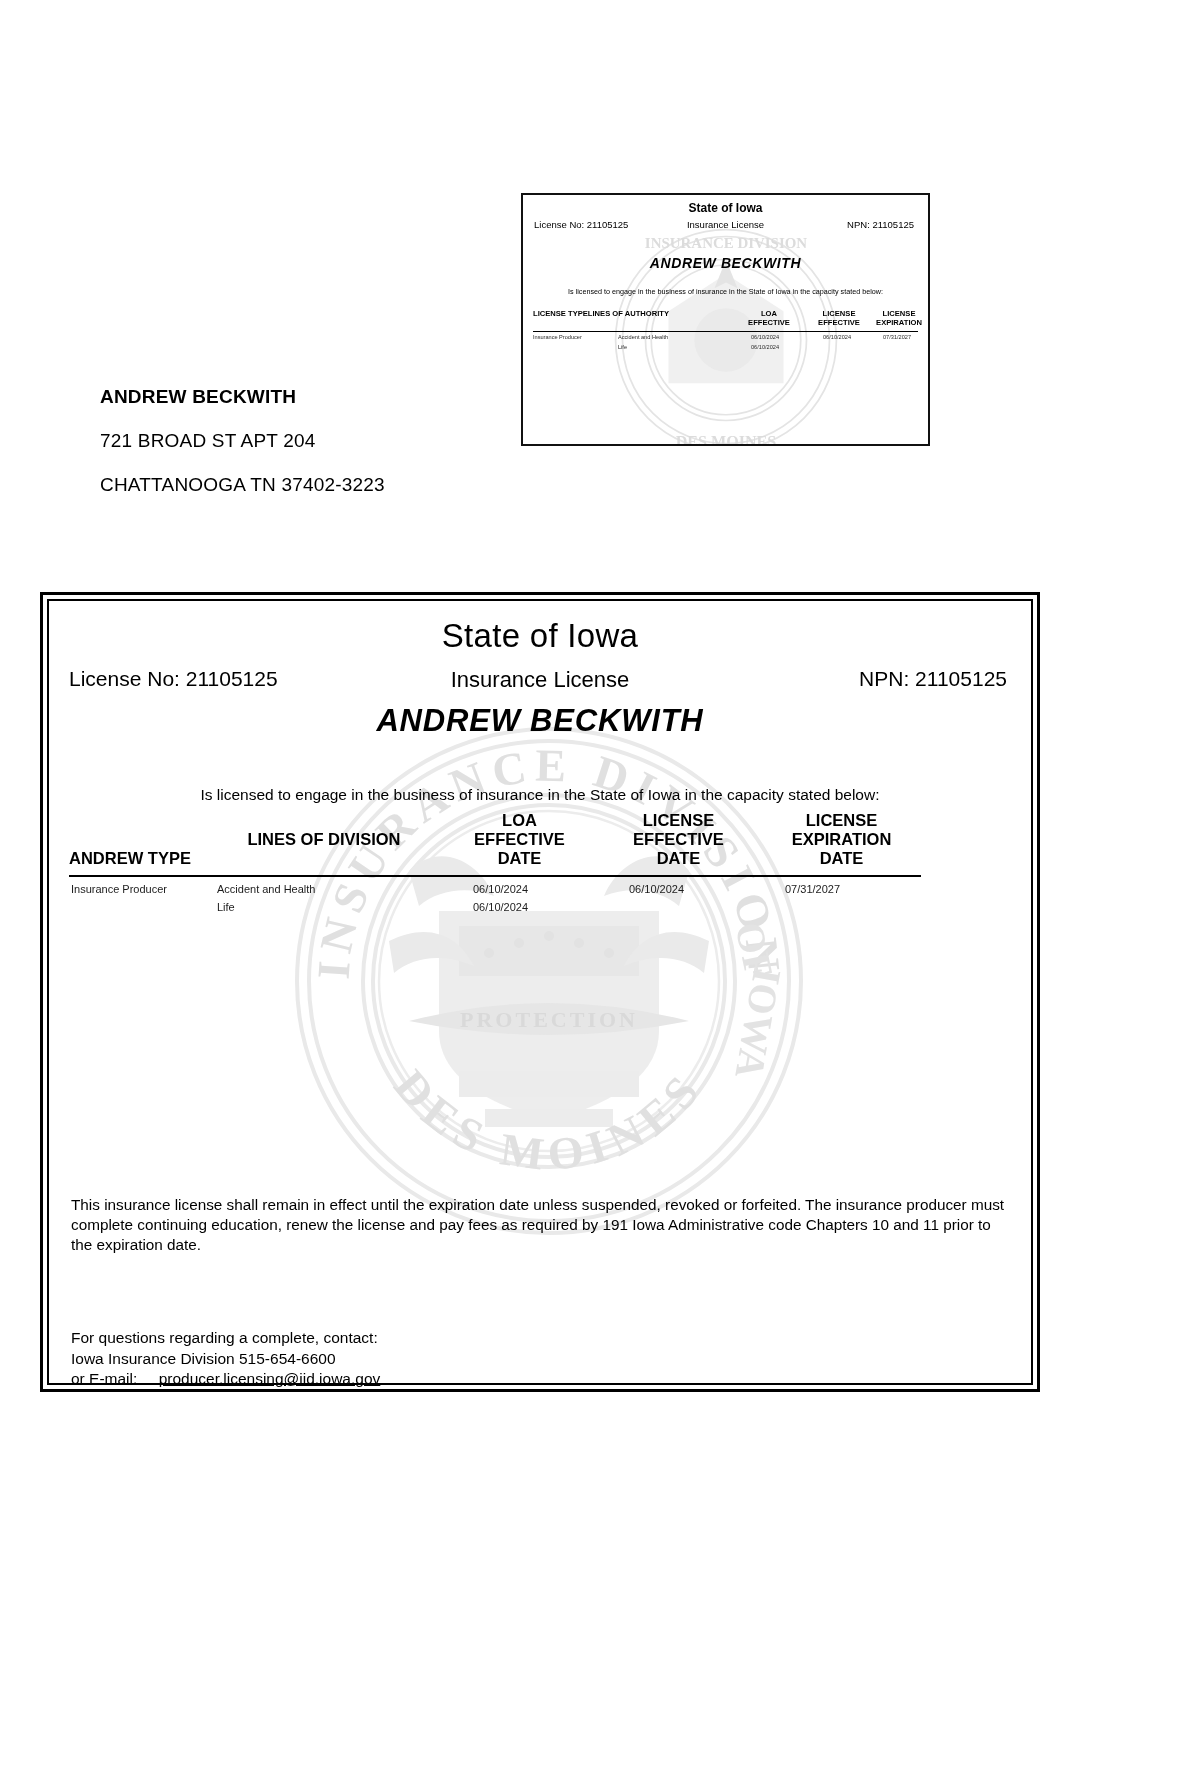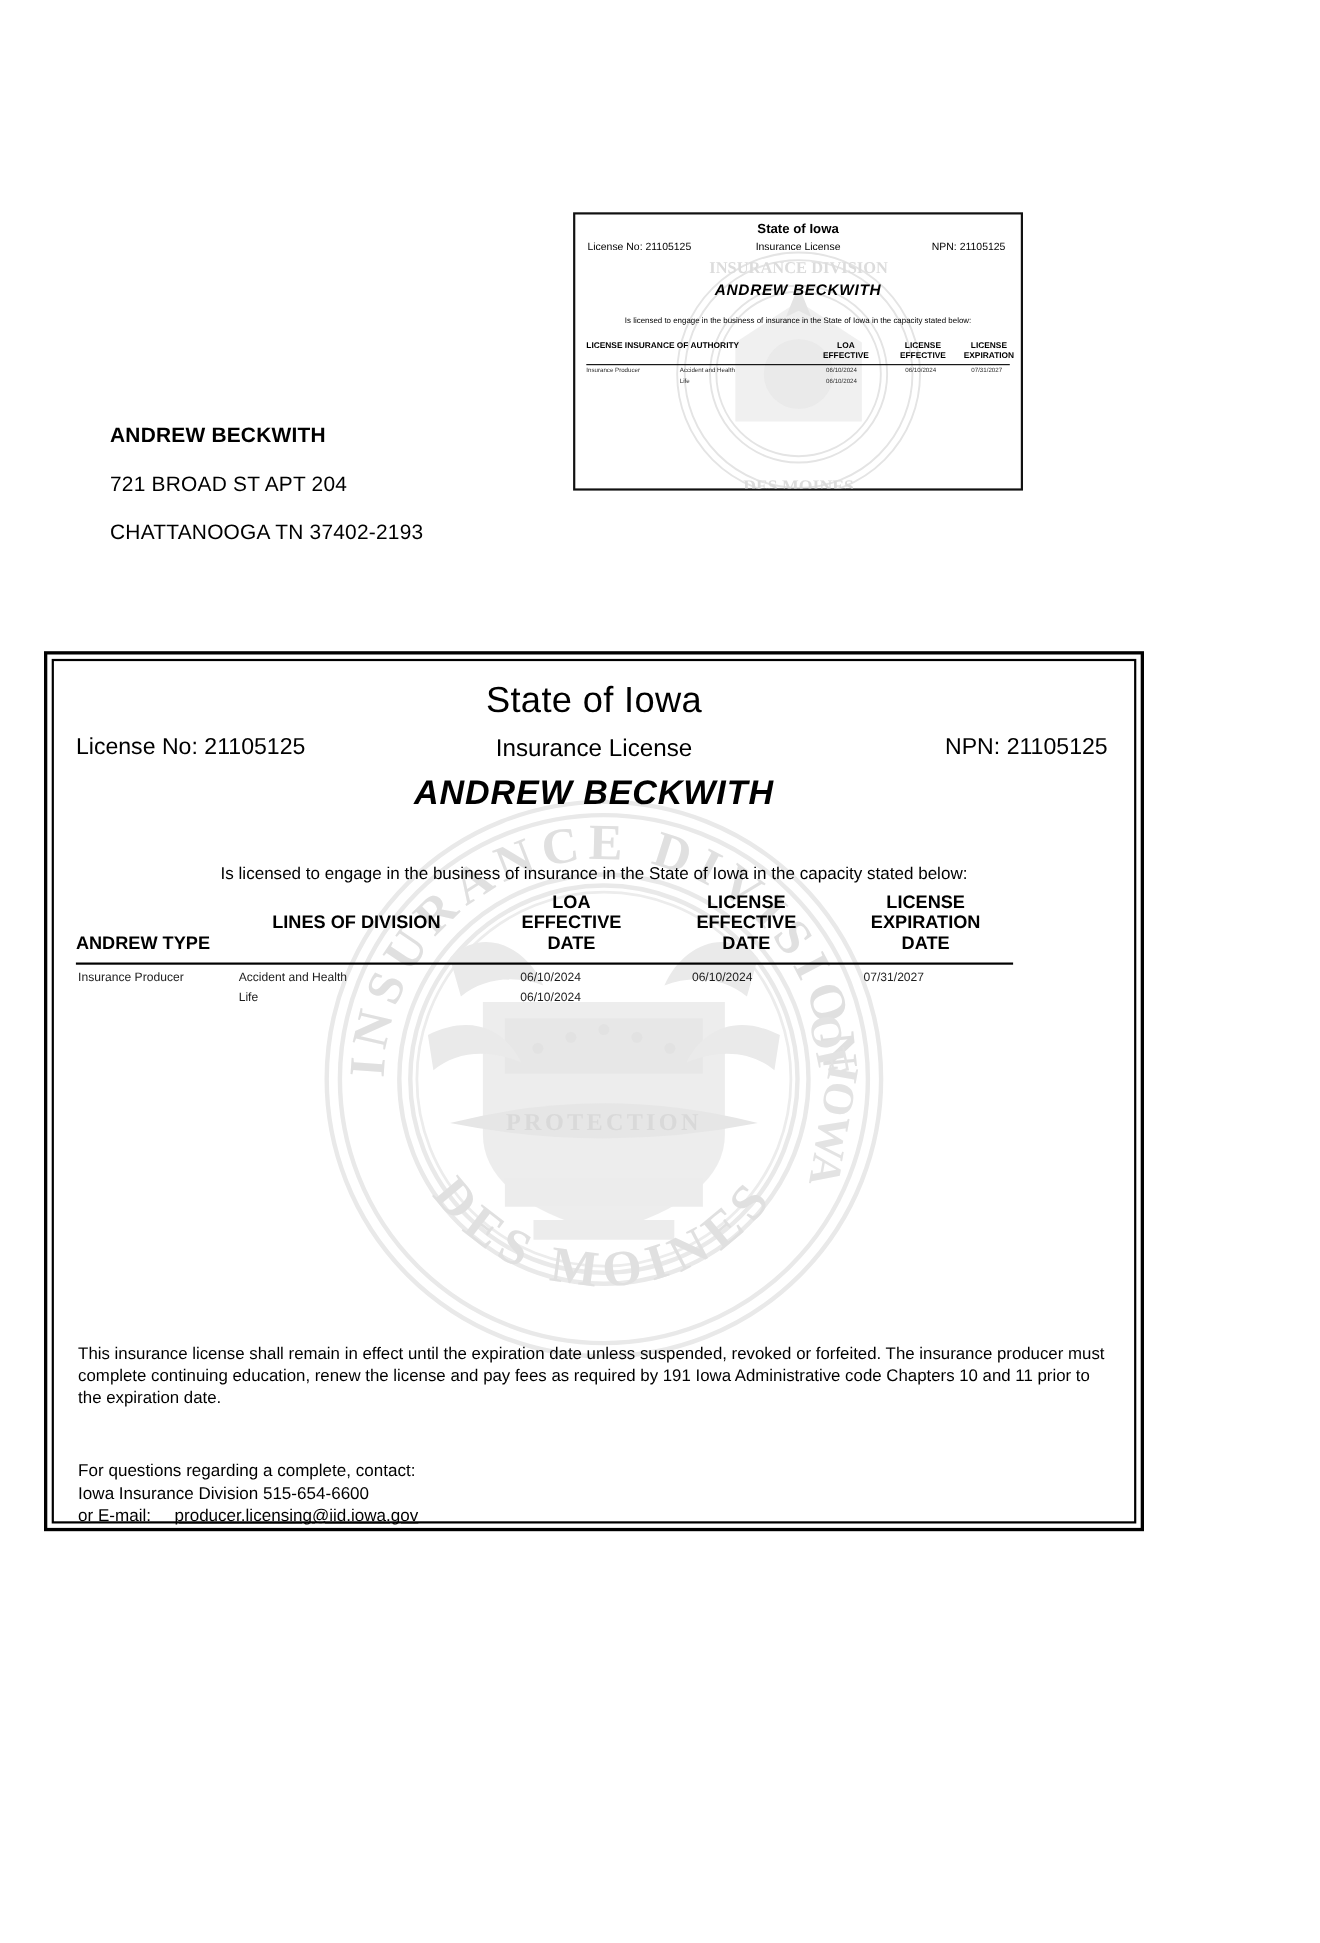--- a/index.html
+++ b/index.html
@@ -217,42 +217,41 @@
   }
 
   .m-discl {
     position: absolute;
     left: 22px;
     right: 20px;
     top: 594px;
     font-size: 15.3px;
     line-height: 20px;
     text-align: left;
-    margin-top: 26px;
   }
 
   .m-contact {
     position: absolute;
     left: 22px;
     top: 727px;
     font-size: 15.5px;
     line-height: 20.5px;
   }
   .m-contact .email {
     text-decoration: underline;
     margin-left: 17px;
   }
 </style>
 </head>
 <body>
 
 <div class="address-block">
   <div class="address-name">ANDREW BECKWITH</div>
   <div class="address-line">721 BROAD ST APT 204</div>
-  <div class="address-line">CHATTANOOGA TN 37402-2193</div>
+  <div class="address-line">CHATTANOOGA TN 37402-3223</div>
 </div>
 
 <div class="cert" id="mini-card">
   <div class="cert-inner">
 
     <div class="seal" style="left:88px; top:30px; width:230px; height:230px;">
       <svg width="230" height="230" viewBox="0 0 400 400">
         <g fill="none" stroke="#e4e4e4" stroke-width="3">
           <circle cx="200" cy="200" r="192"></circle>
           <circle cx="200" cy="200" r="180"></circle>
@@ -274,21 +273,21 @@
     </div>
 
     <div class="layer">
       <div class="title">State of Iowa</div>
       <div class="lic-no">License No: 21105125</div>
       <div class="sub">Insurance License</div>
       <div class="npn">NPN: 21105125</div>
       <div class="holder">ANDREW BECKWITH</div>
       <div class="lede">Is licensed to engage in the business of insurance in the State of Iowa in the capacity stated below:</div>
 
-      <div class="hdr lt">LICENSE INSURANCE OF AUTHORITY</div>
+      <div class="hdr lt">LICENSE TYPELINES OF AUTHORITY</div>
       <div class="hdr c1">
         <div>LOA</div>
         <div>EFFECTIVE</div>
       </div>
       <div class="hdr c2">
         <div>LICENSE</div>
         <div>EFFECTIVE</div>
       </div>
       <div class="hdr c3">
         <div>LICENSE</div>

